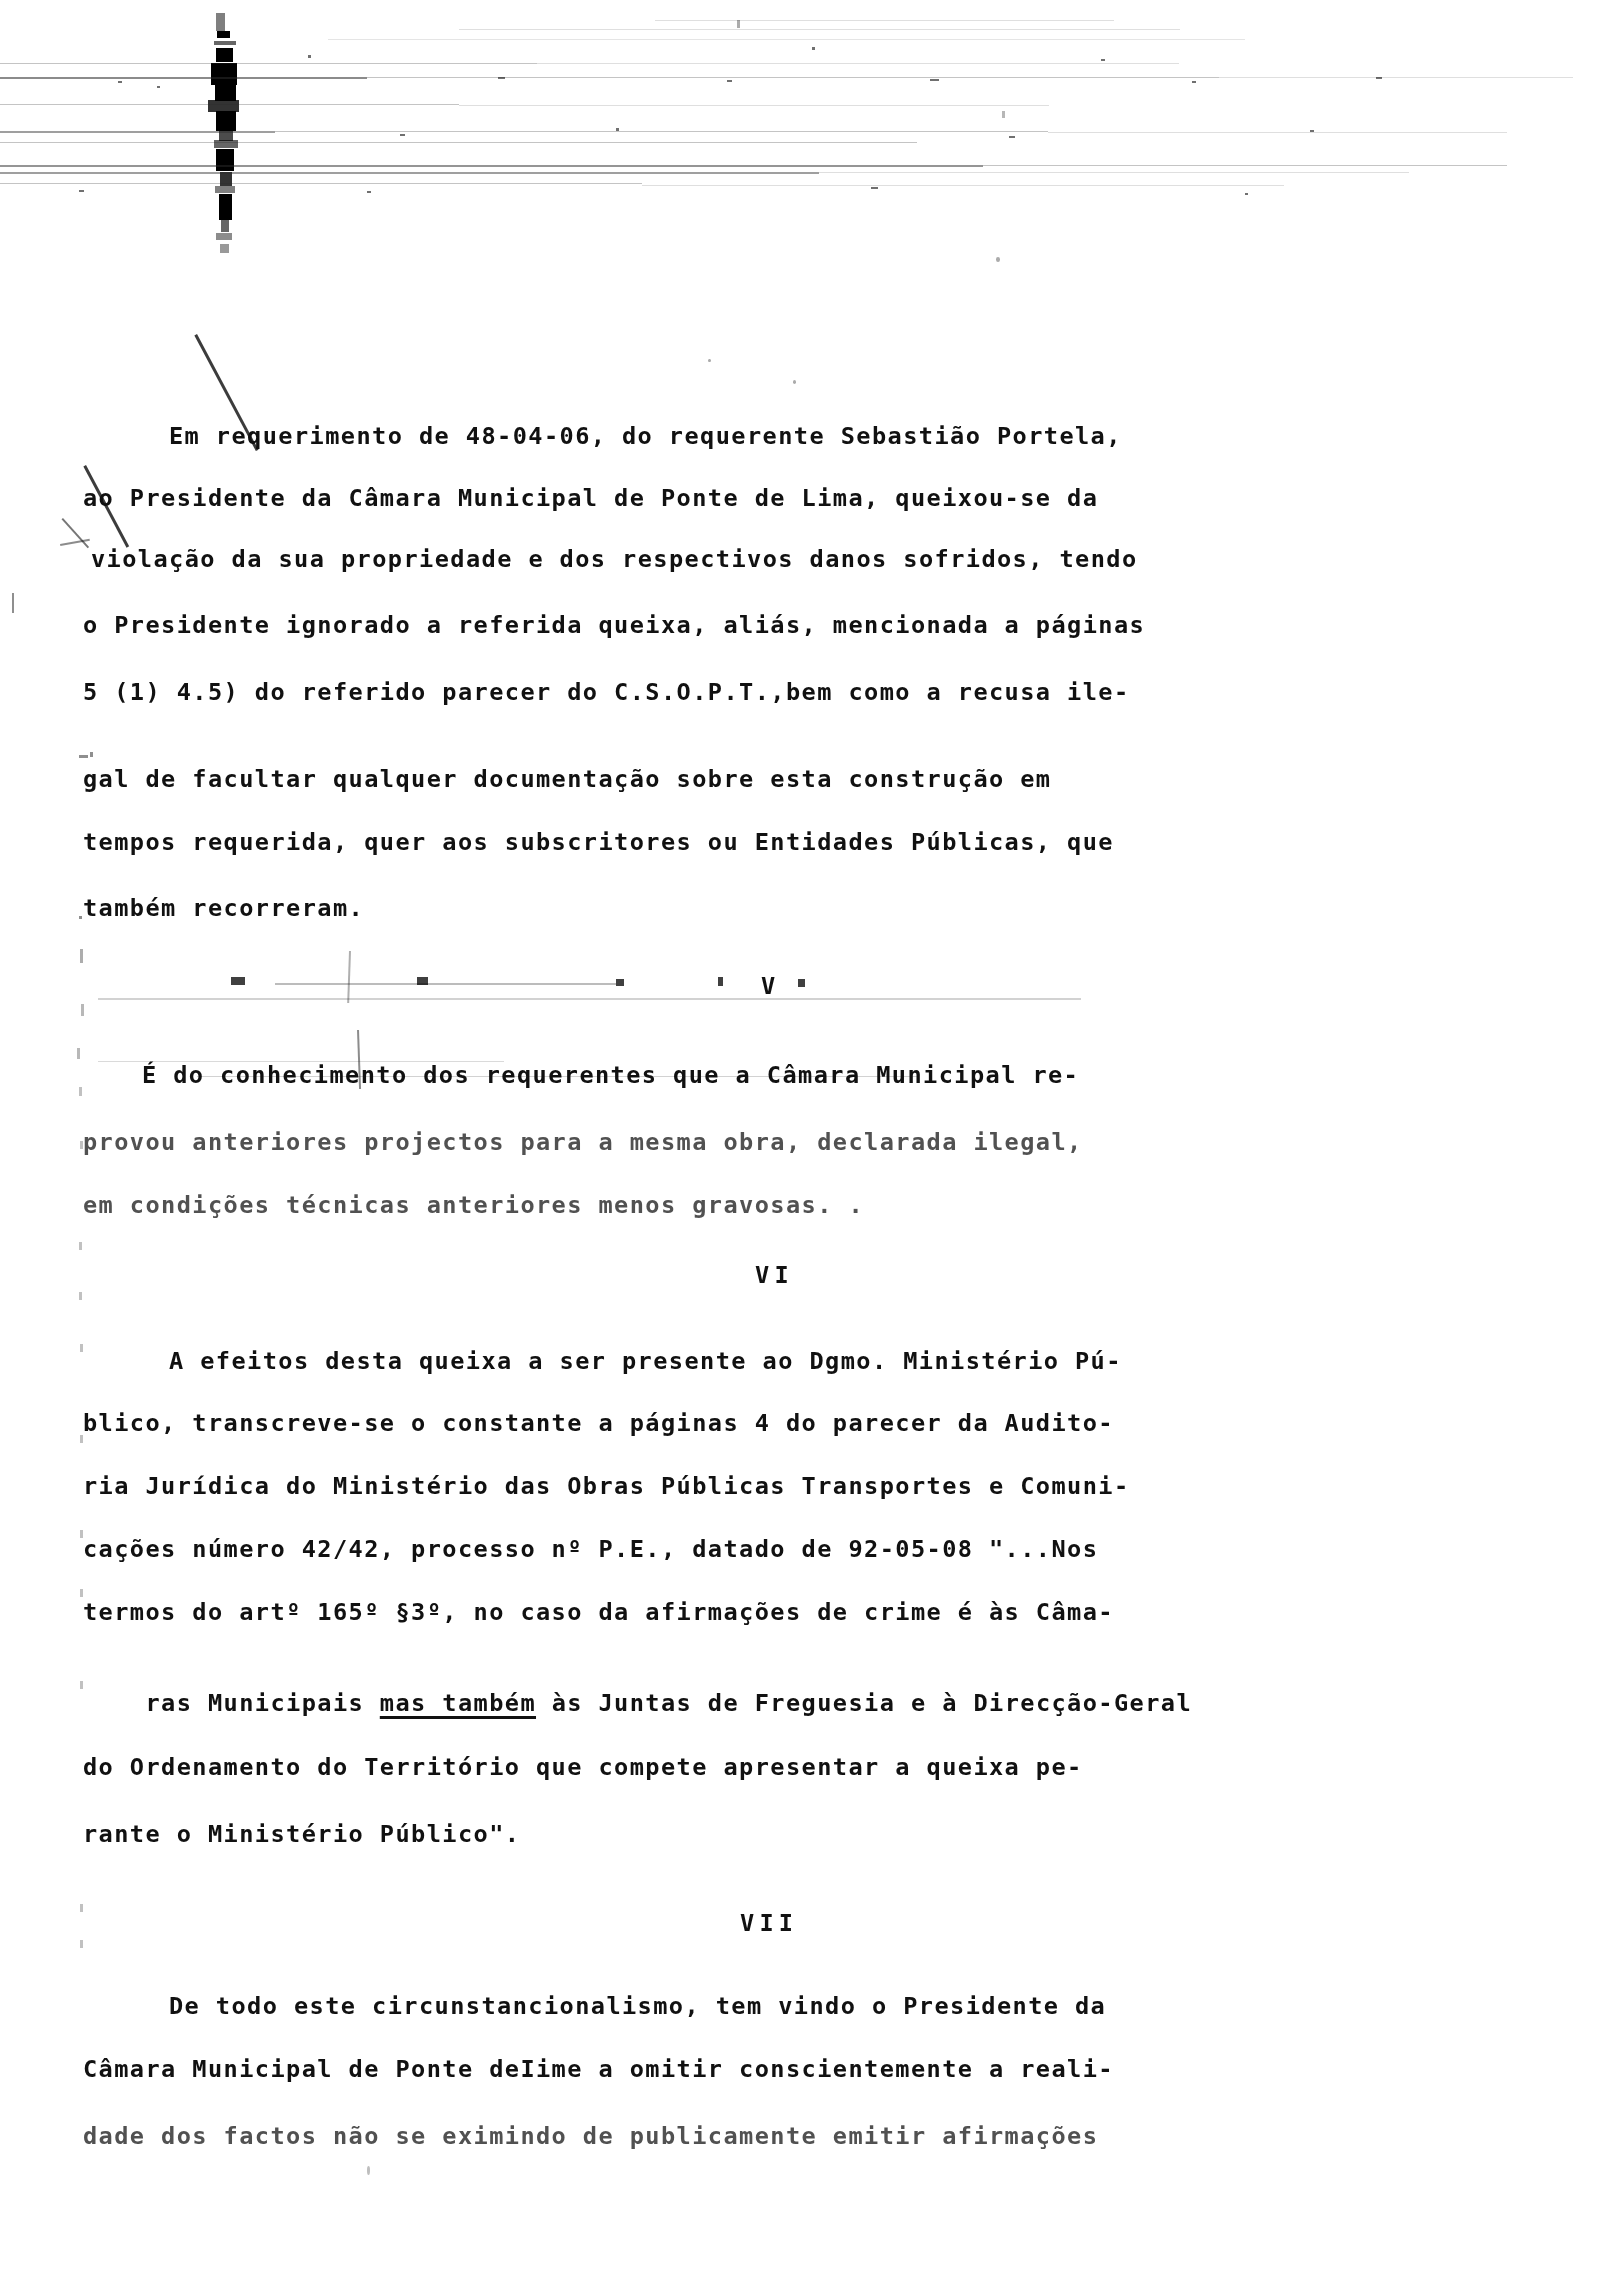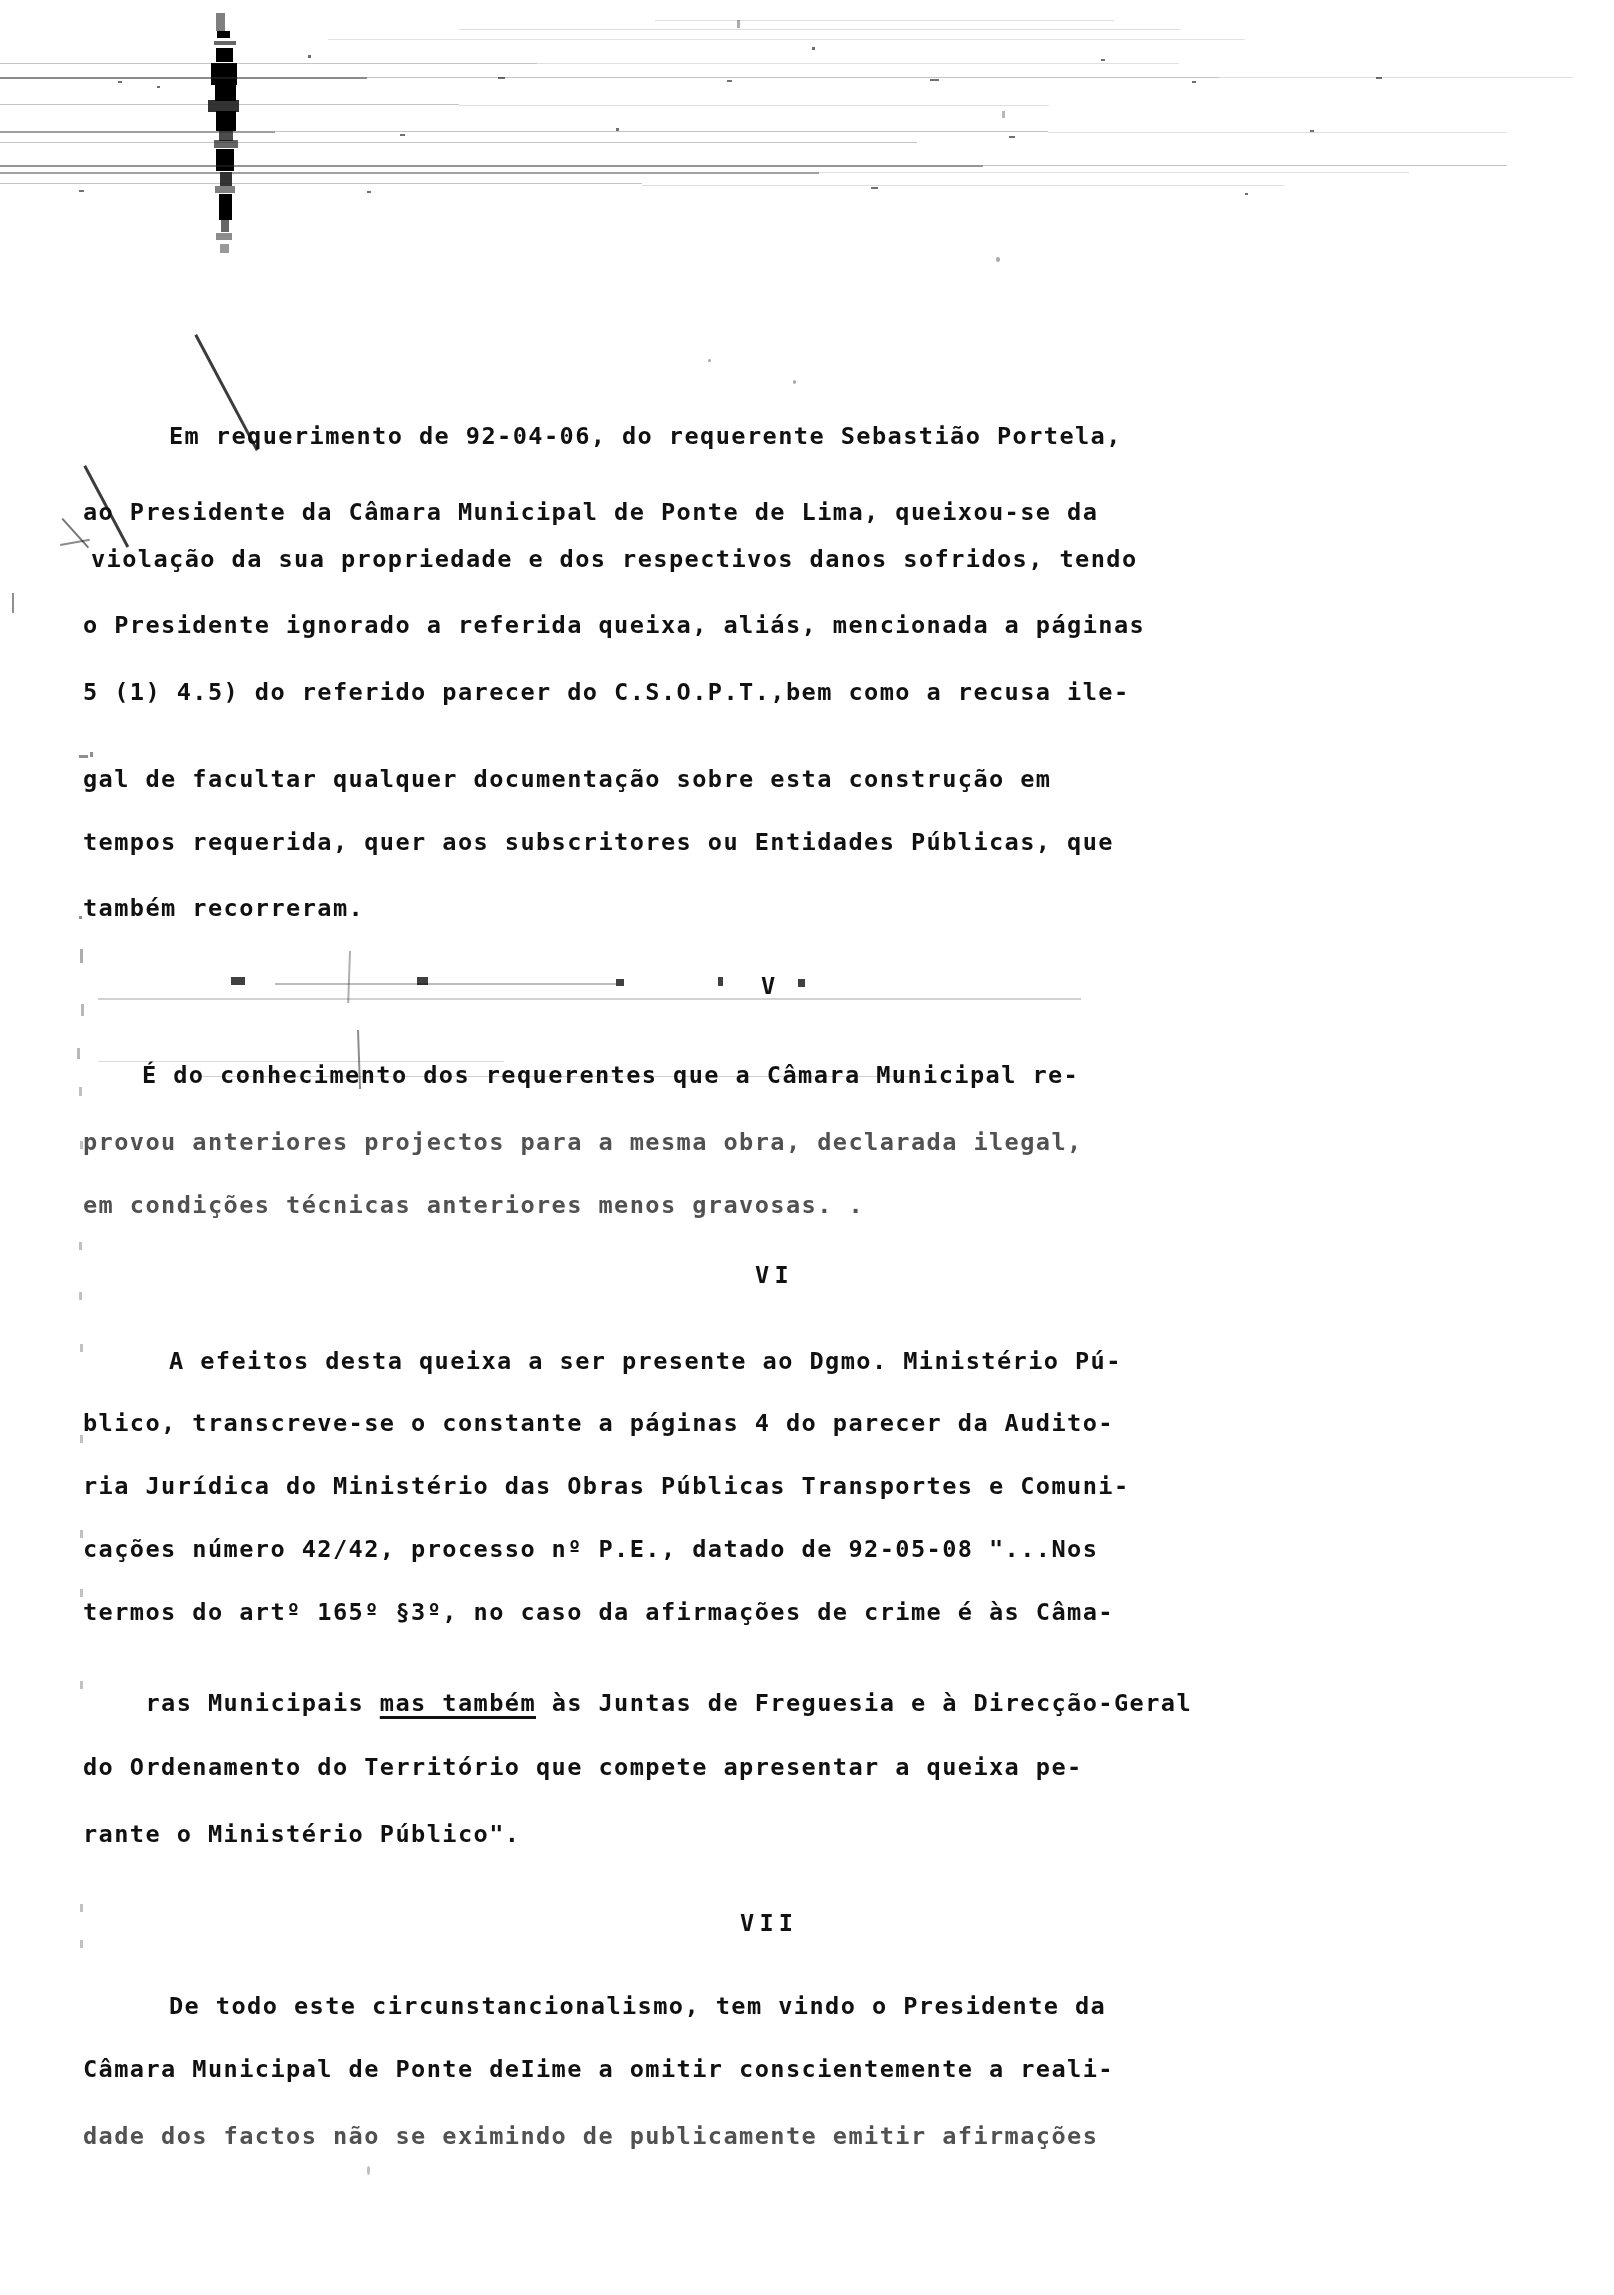--- a/index.html
+++ b/index.html
@@ -201,23 +201,23 @@
   <div class="pen-stroke" style="left:359px; top:1030px; width:59px; height:2px; transform: rotate(88deg); opacity:.5;"></div>
   <div class="pen-stroke" style="left:351px; top:951px; width:52px; height:2px; transform: rotate(92deg); opacity:.35;"></div>
 
   <div class="streak vfaint" style="position:absolute; left:275px; top:983px; width:341px; height:2px; background:#222; opacity:.3;"></div>
   <div class="blotch soft" style="position:absolute; left:231px; top:977px; width:14.4px; height:7.9px;"></div>
   <div class="blotch soft" style="position:absolute; left:417px; top:977px; width:10.5px; height:7.9px;"></div>
   <div class="blotch soft" style="position:absolute; left:616px; top:979px; width:7.9px; height:6.6px;"></div>
   <div class="blotch soft" style="position:absolute; left:718px; top:977px; width:5.2px; height:9.2px;"></div>
   <div class="blotch soft" style="position:absolute; left:798px; top:979px; width:6.6px; height:7.9px;"></div>
 
-  <div class="typed body-line" style="left:169px; top:425px;">Em requerimento de 92-04-06, do requerente Sebastião Portela,</div>
-
-  <div class="typed body-line" style="left:83px; top:501px;text-align:center;">ao Presidente da Câmara Municipal de Ponte de Lima, queixou-se da</div>
+  <div class="typed body-line" style="left:169px; top:425px;">Em requerimento de 48-04-06, do requerente Sebastião Portela,</div>
+
+  <div class="typed body-line" style="left:83px; top:487px;text-align:center;">ao Presidente da Câmara Municipal de Ponte de Lima, queixou-se da</div>
 
   <div class="typed body-line" style="left:83px; top:548px;margin-left:8px;">violação da sua propriedade e dos respectivos danos sofridos, tendo</div>
 
   <div class="typed body-line" style="left:83px; top:614px;">o Presidente ignorado a referida queixa, aliás, mencionada a páginas</div>
 
   <div class="typed body-line" style="left:83px; top:681px;">5 (1) 4.5) do referido parecer do C.S.O.P.T.,bem como a recusa ile-</div>
 
   <div class="typed body-line" style="left:83px; top:768px;">gal de facultar qualquer documentação sobre esta construção em</div>
 
   <div class="typed body-line" style="left:83px; top:831px;">tempos requerida, quer aos subscritores ou Entidades Públicas, que</div>

